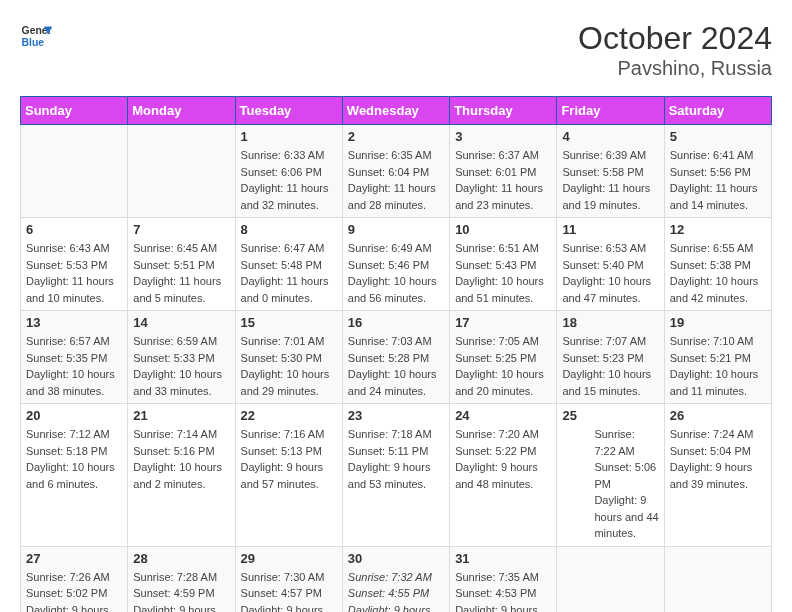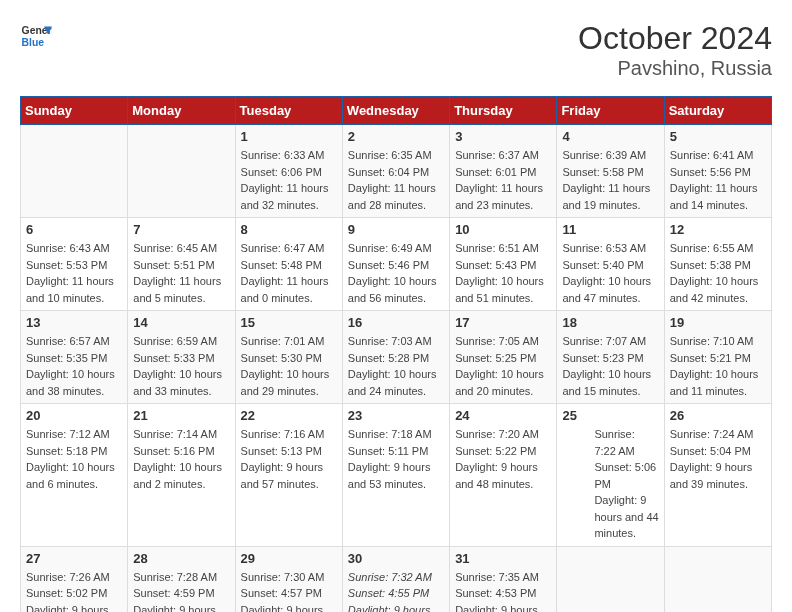--- a/index.html
+++ b/index.html
@@ -36,21 +36,21 @@
     .location {
       font-size: 20px;
       color: #555;
     }
     table {
       width: 100%;
       border-collapse: collapse;
       font-size: 11px;
     }
     thead th {
-      background-color: #b91c1c;
+      background-color: #d946ef;
       color: #fff;
       padding: 6px 4px;
       text-align: left;
       font-size: 13px;
       font-weight: bold;
       border: 1px solid #1a5fa8;
     }
     tbody td {
       border: 1px solid #ddd;
       padding: 4px 5px;

